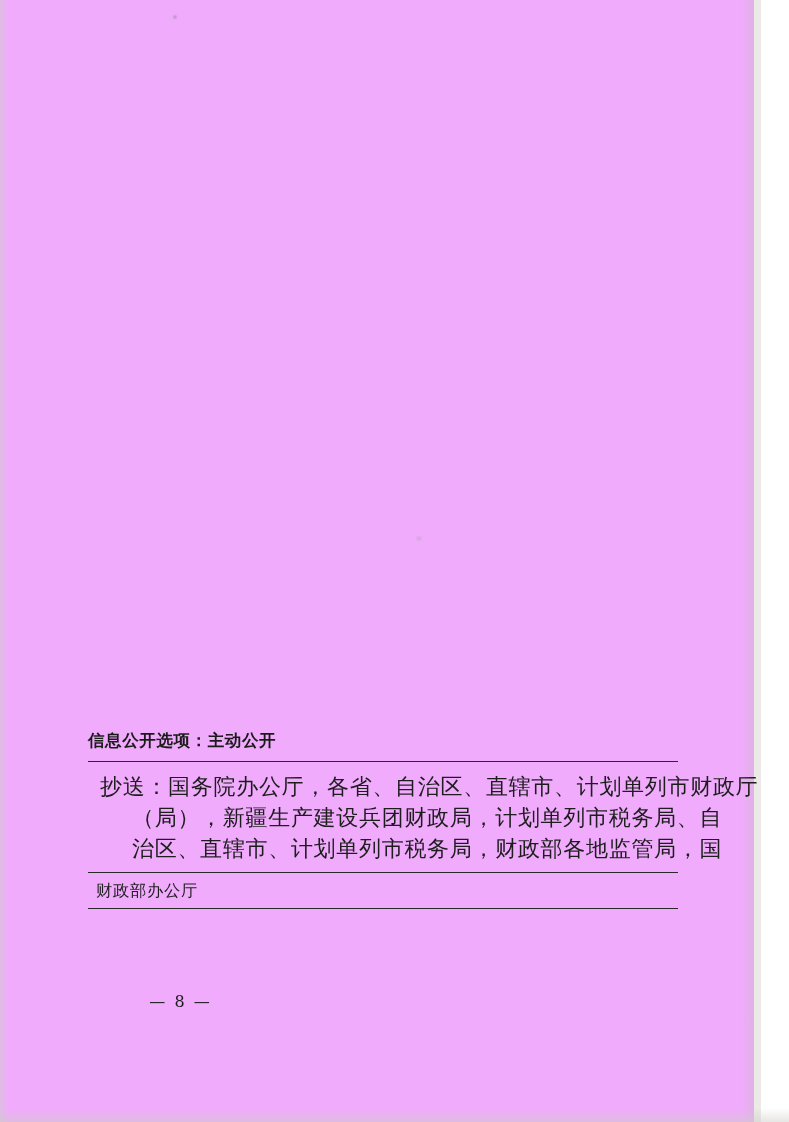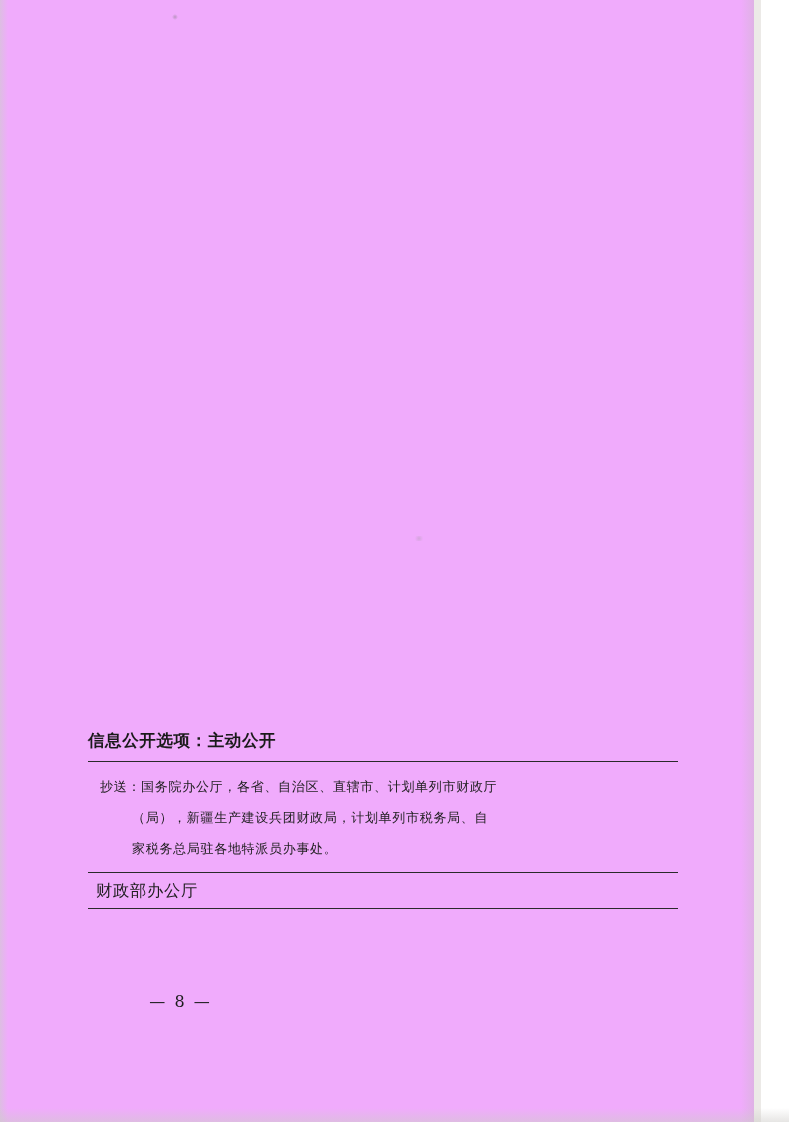--- a/index.html
+++ b/index.html
@@ -112,21 +112,21 @@
     border: 0;
     border-top: 1.2px solid #2a2a2a;
     margin: 0;
     width: 100%;
   }
 
   .cc-block {
     padding: 9px 0 8px 0;
   }
   .cc-line {
-    font-size: 13px;
+    font-size: 22px;
     line-height: 31px;
     letter-spacing: 0.7px;
     color: #1d1d1d;
     white-space: nowrap;
   }
   .cc-line.first {
     text-indent: 12px;
   }
   .cc-line.indent {
     text-indent: 44px;
@@ -173,21 +173,21 @@
 
   <div class="footer-block">
 
     <div class="disclosure-line">信息公开选项：主动公开</div>
 
     <hr class="rule">
 
     <div class="cc-block">
       <div class="cc-line first">抄送：国务院办公厅，各省、自治区、直辖市、计划单列市财政厅</div>
       <div class="cc-line indent">（局），新疆生产建设兵团财政局，计划单列市税务局、自</div>
-      <div class="cc-line indent">家税务总局驻各地特派员办事处。</div>
+      <div class="cc-line indent">治区、直辖市、计划单列市税务局，财政部各地监管局，国</div>
     </div>
 
     <hr class="rule">
 
     <div class="issuer-row">
       <span class="issuer-name">财政部办公厅</span>
     </div>
 
     <hr class="rule">
   </div>

